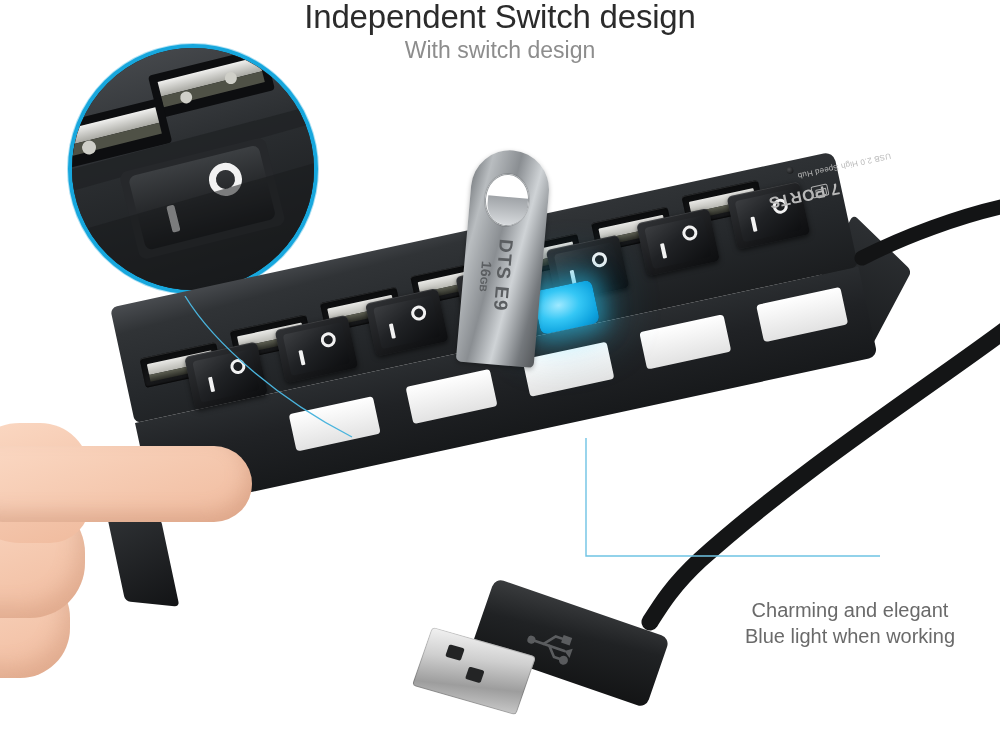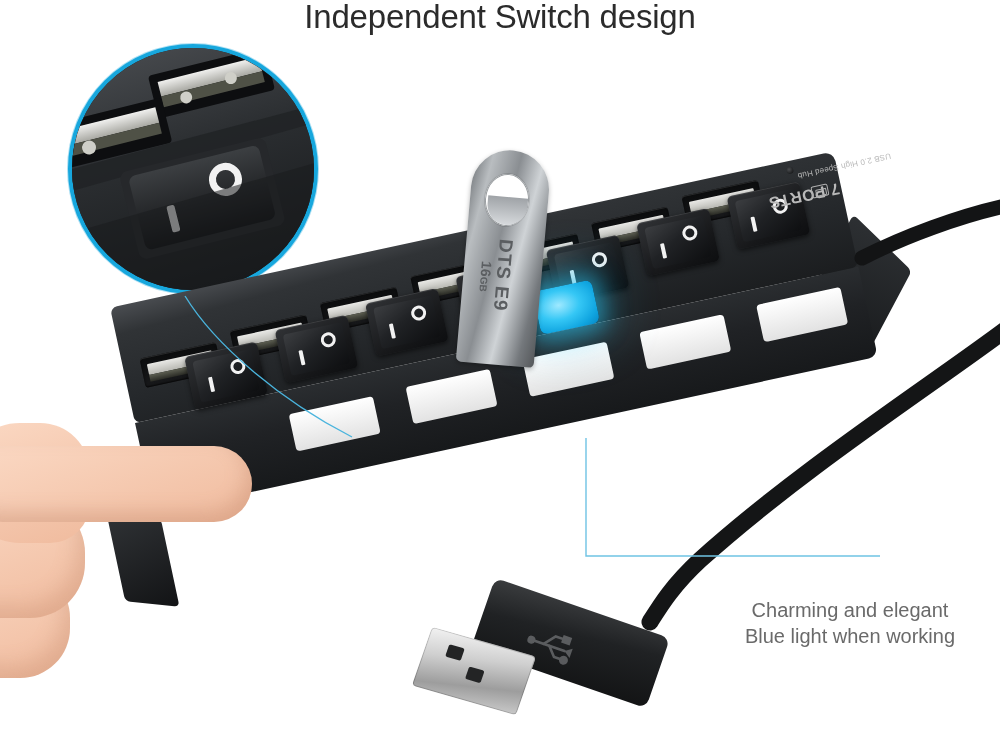--- a/index.html
+++ b/index.html
@@ -234,20 +234,21 @@
 
   
   svg.leads { position:absolute; inset:0; width:1000px; height:740px; pointer-events:none; }
 </style>
 </head>
 <body>
 
 <div id="stage">
 
   <div class="title">Independent Switch design</div>
+  <div class="subtitle">With switch design</div>
 
   <div class="inset-wrap">
     <div class="inset-ring">
       <div class="inset-photo">
         <svg viewBox="0 0 250 250" width="250" height="250">
           <defs>
             <linearGradient id="gp1" x1="0" y1="0" x2="0.3" y2="1">
               <stop offset="0" stop-color="#53565a"></stop>
                 <stop offset="0.5" stop-color="#2b2e31"></stop>
               <stop offset="1" stop-color="#16181a"></stop>

